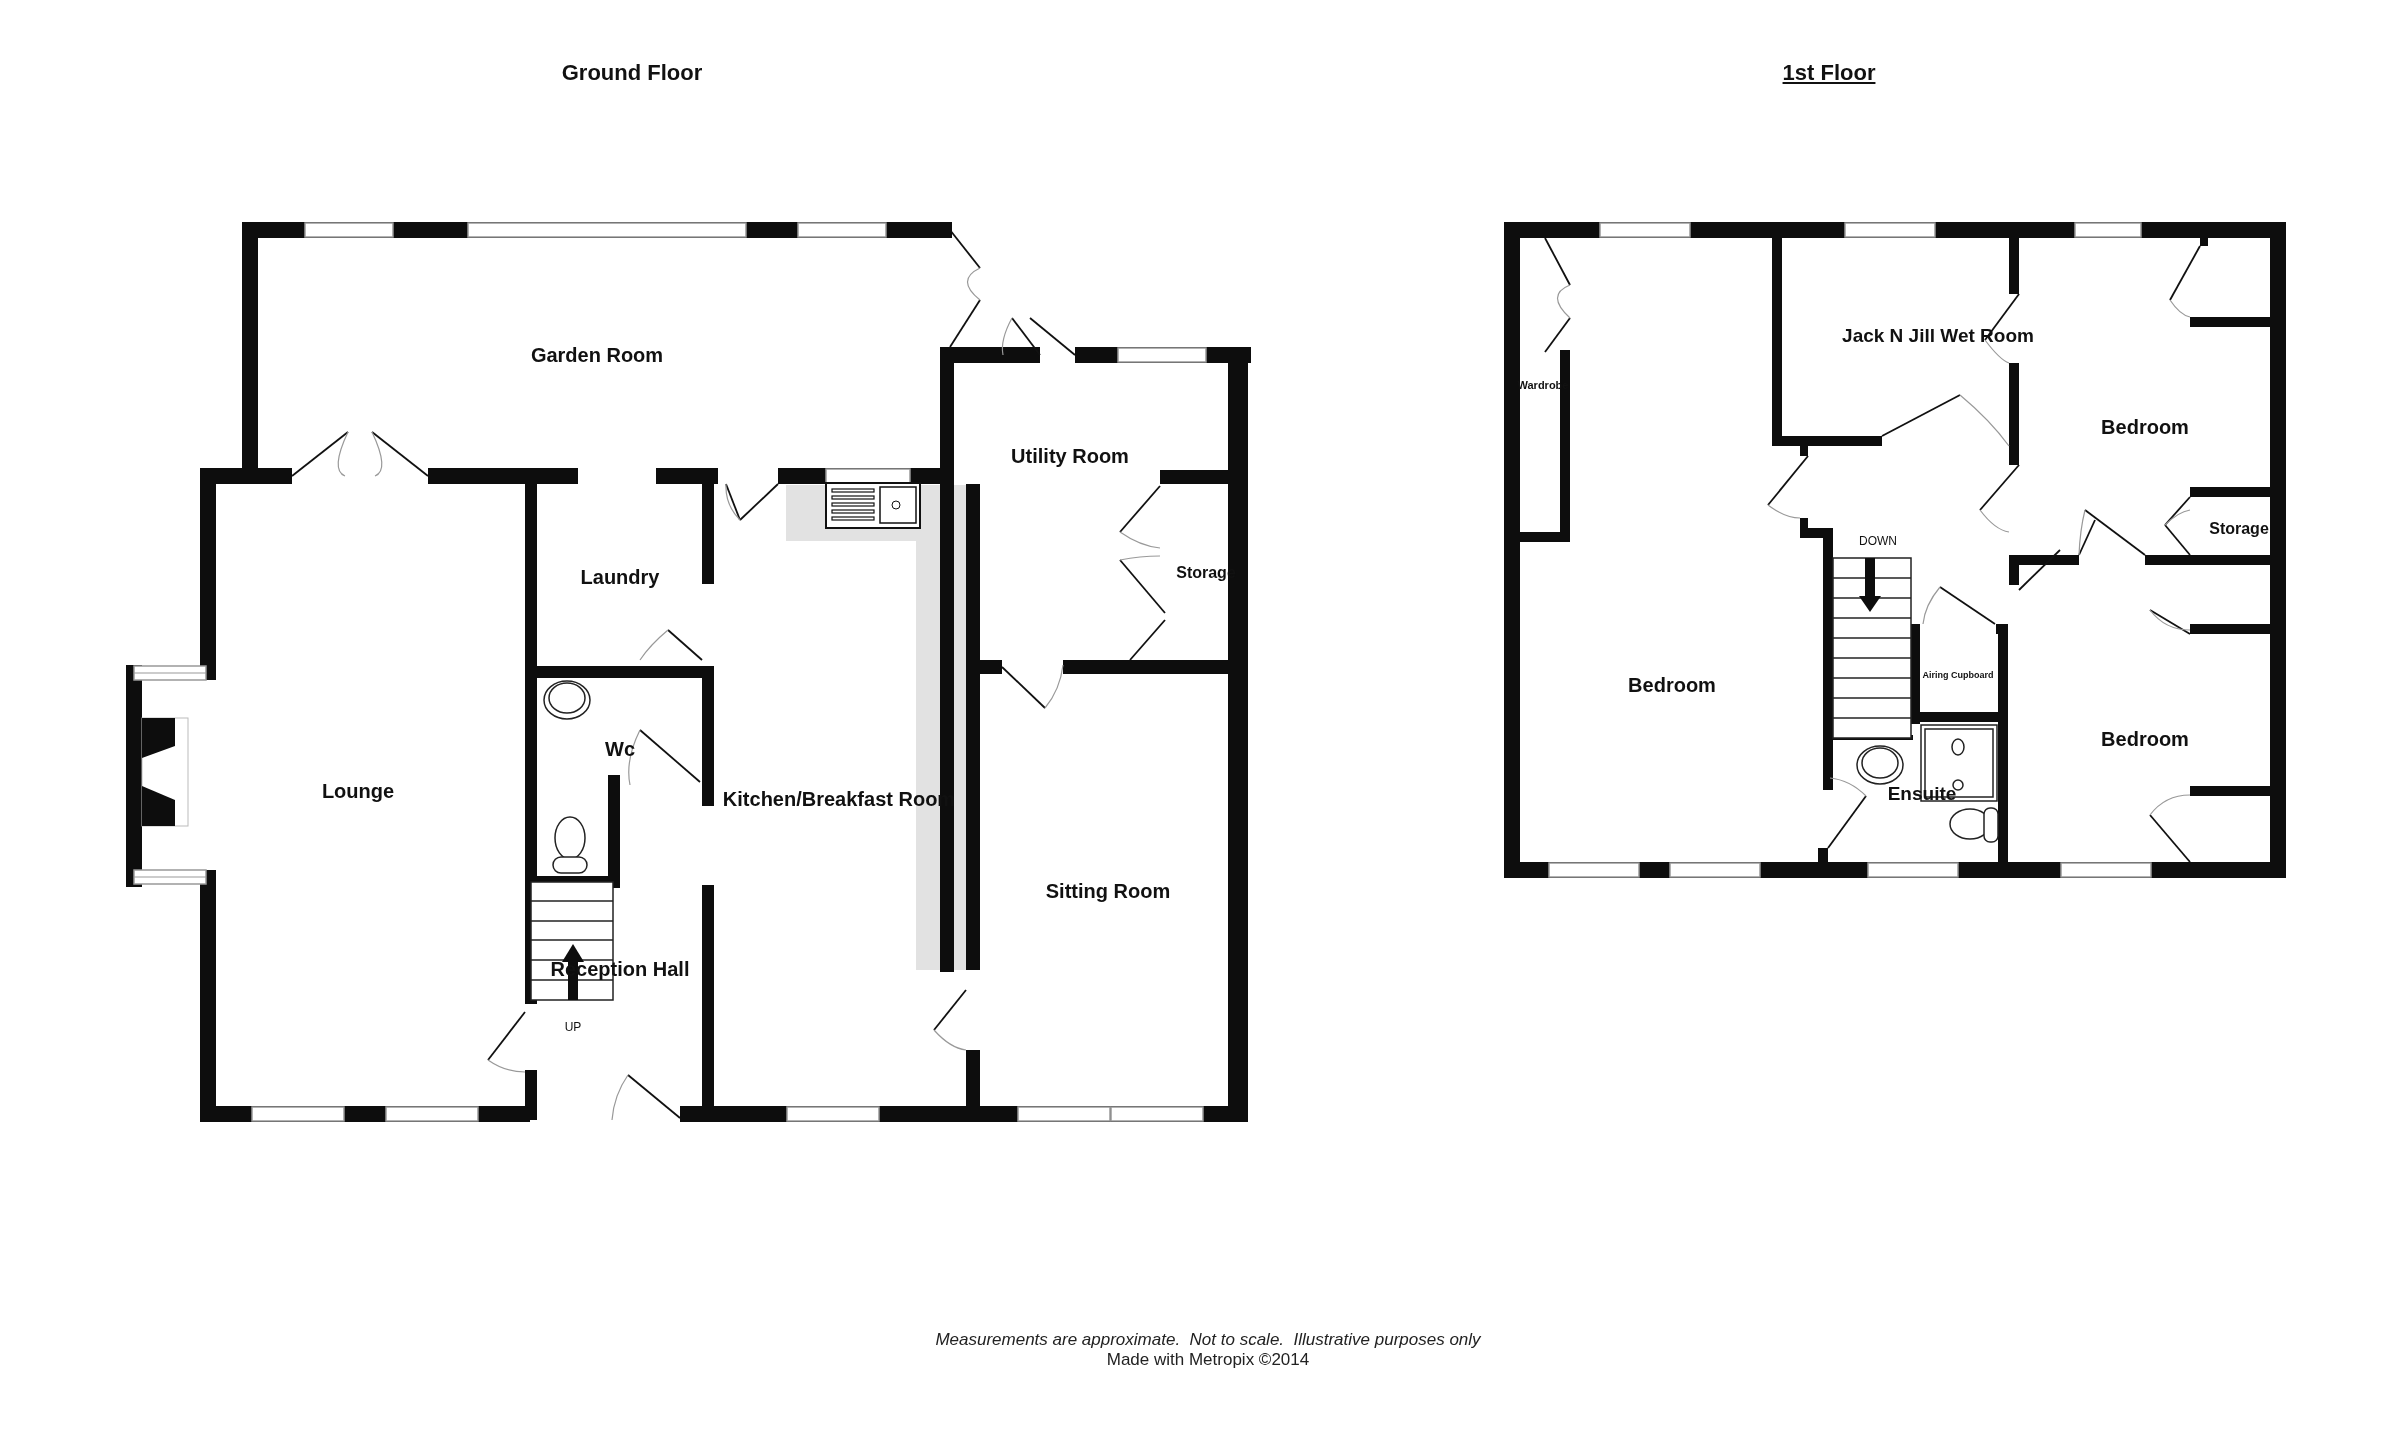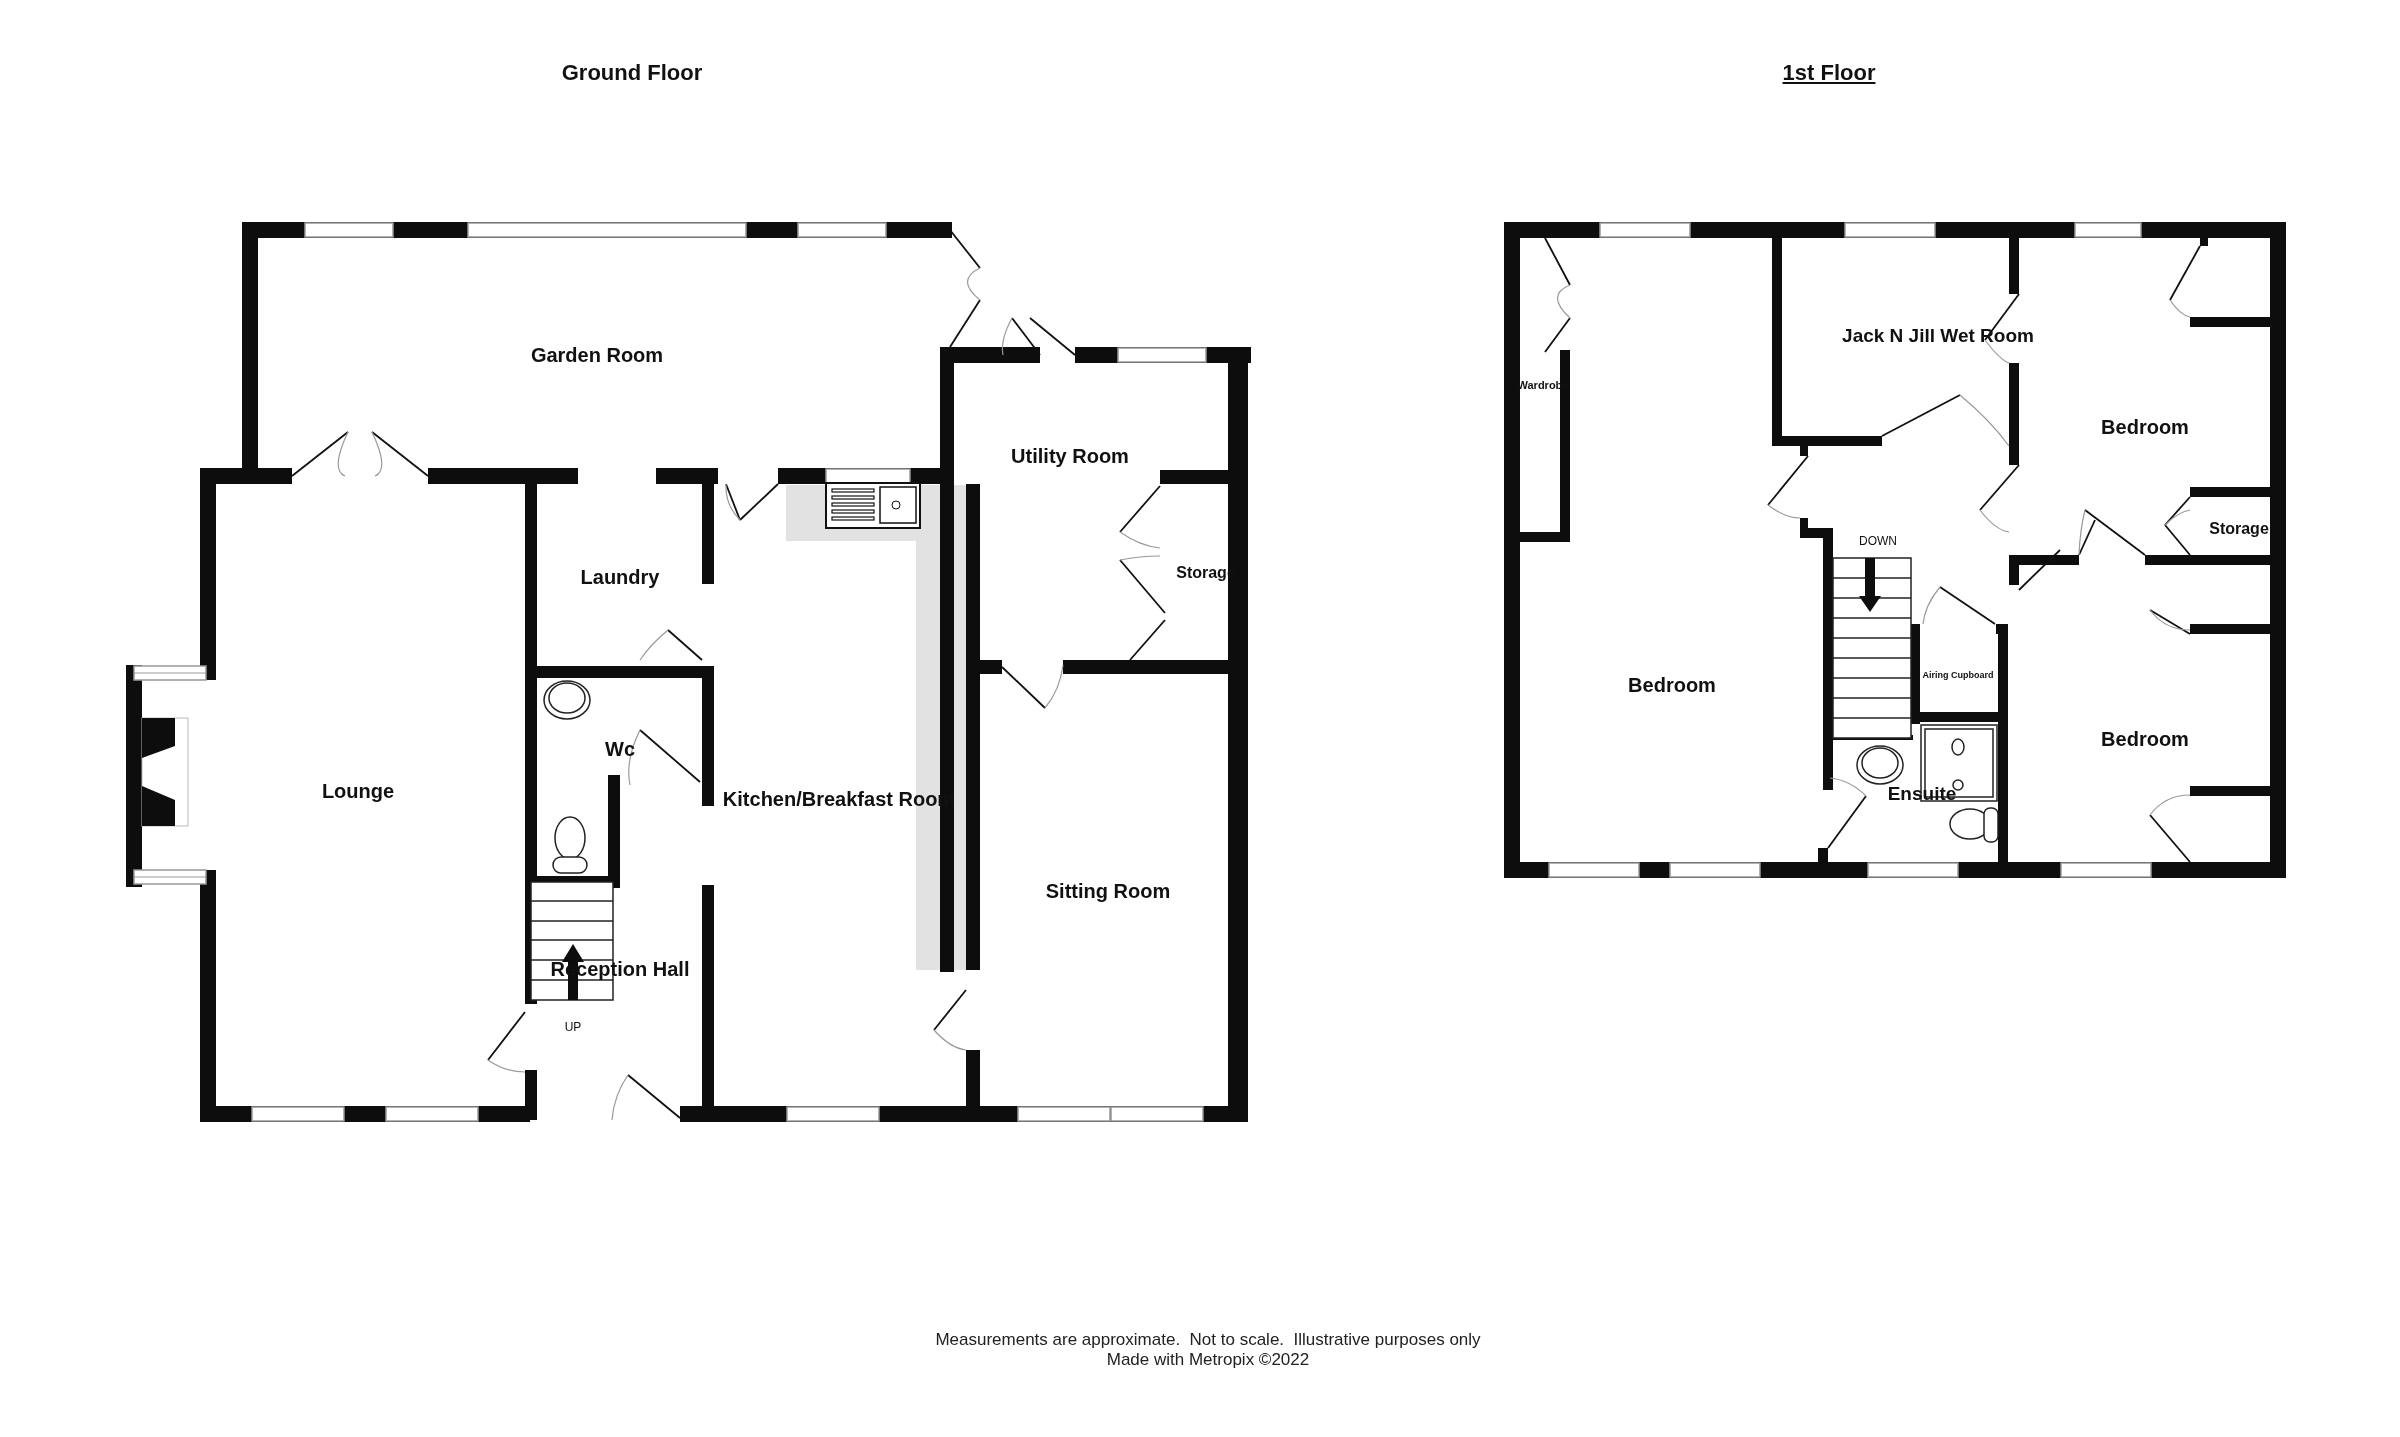--- a/index.html
+++ b/index.html
@@ -287,15 +287,15 @@
     <text class="room-label" x="2145" y="434" font-size="20">Bedroom</text>
     <text class="room-label" x="2239" y="534" font-size="16">Storage</text>
     <text class="room-label" x="1958" y="678" font-size="9">Airing Cupboard</text>
     <text class="room-label" x="2145" y="746" font-size="20">Bedroom</text>
     <text class="room-label" x="1922" y="800" font-size="19">Ensuite</text>
     <text class="small-label" x="1878" y="545" font-size="12">DOWN</text>
   </g>
 </svg>
 
 <div class="footer">
-  <div style="white-space:pre;">Measurements are approximate.  Not to scale.  Illustrative purposes only</div>
-  <div>Made with Metropix ©2022</div>
+  <div style="white-space:pre;font-style:italic;">Measurements are approximate.  Not to scale.  Illustrative purposes only</div>
+  <div>Made with Metropix ©2014</div>
 </div>
 
 </body></html>

